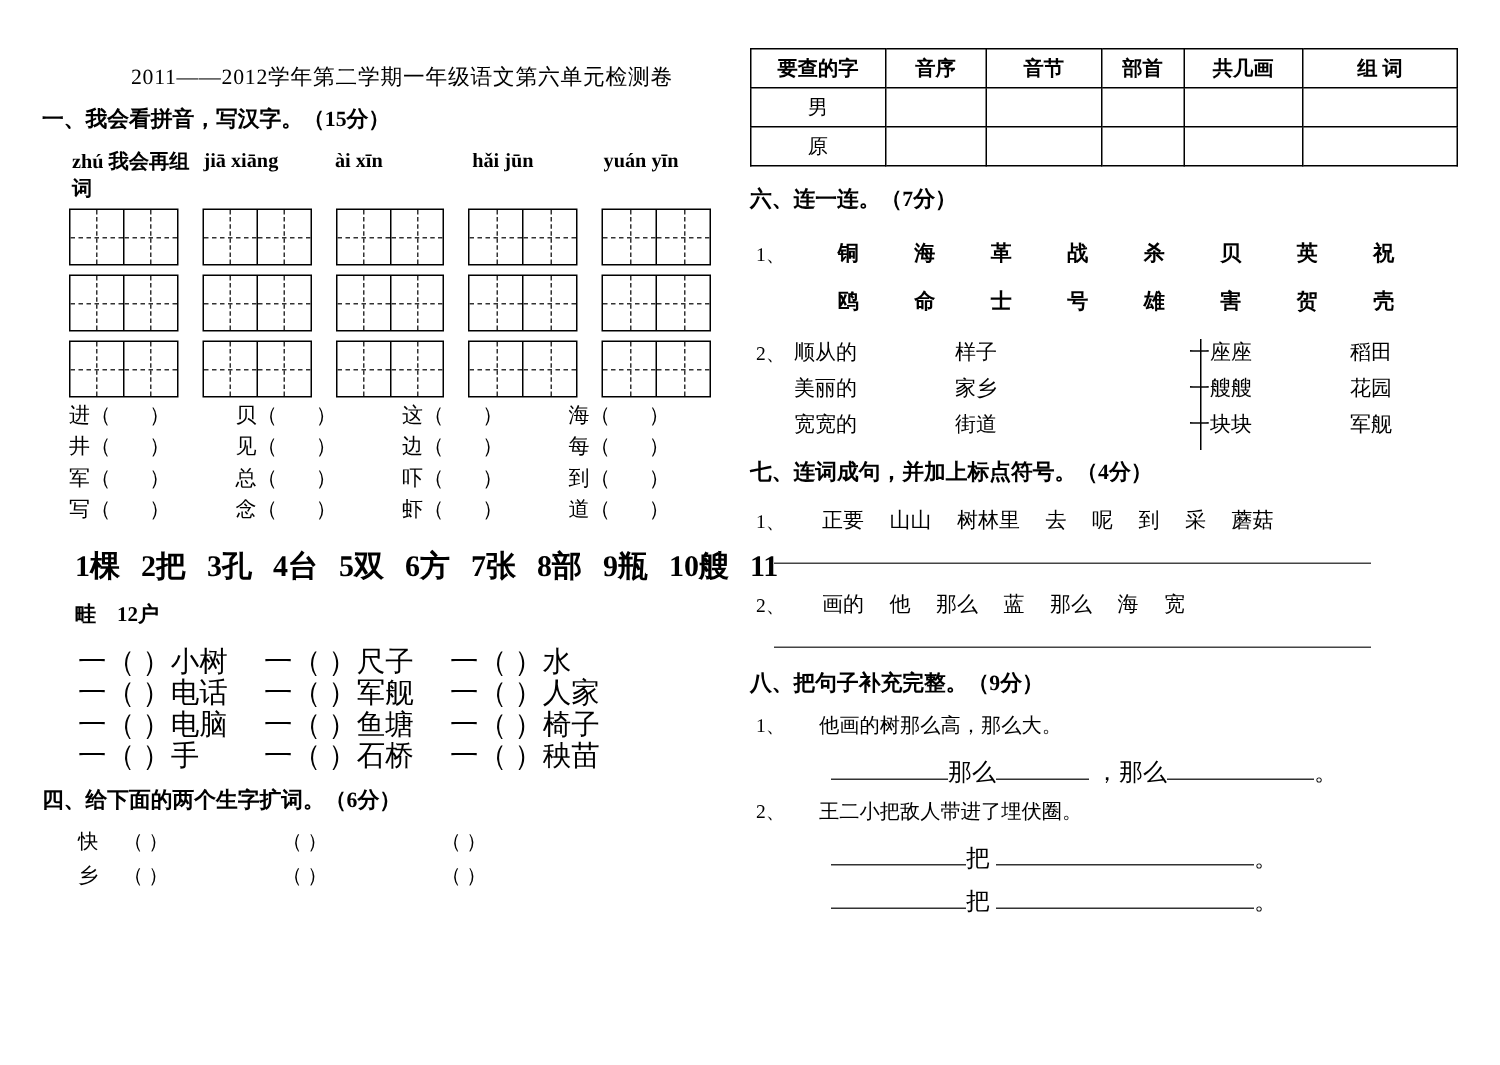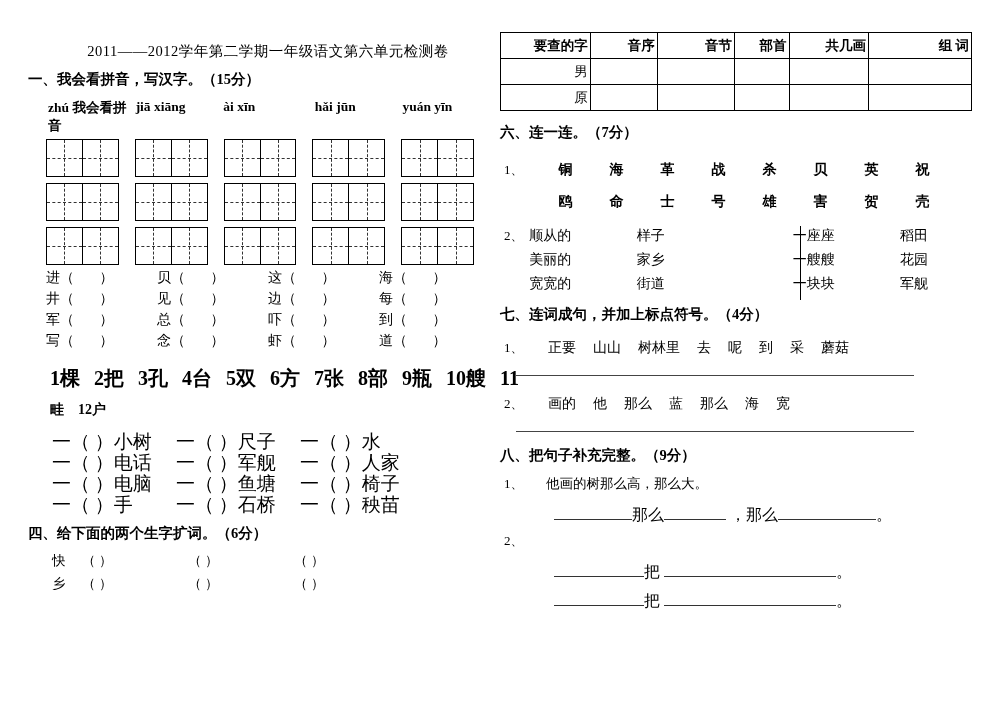--- a/index.html
+++ b/index.html
@@ -146,21 +146,21 @@
   table.dict {
     border-collapse: collapse;
     width: 472px;
     margin: 2px 0 0 0;
   }
   table.dict td, table.dict th {
     border: 1.2px solid #000;
     height: 25px;
     font-size: 13.5px;
     font-weight: normal;
-    text-align: right;
+    text-align: center;
     padding: 0 2px;
   }
   table.dict thead td { font-weight: bold; }
   .c1 { width: 82px; }
   .c2 { width: 60px; }
   .c3 { width: 70px; }
   .c4 { width: 48px; }
   .c5 { width: 72px; }
   .c6 { width: 95px; }
 
@@ -246,21 +246,21 @@
 
 <div class="page">
 
   <div class="col-left">
 
     <div class="doc-title">2011——2012学年第二学期一年级语文第六单元检测卷</div>
 
     <div class="sec-head">一、我会看拼音，写汉字。（15分）</div>
 
     <div class="pinyin-row">
-      <span class="pinyin-item">zhú 我会看拼音</span>
+      <span class="pinyin-item">zhú 我会再组词</span>
       <span class="pinyin-item">jiā xiāng</span>
       <span class="pinyin-item">ài xīn</span>
       <span class="pinyin-item">hǎi jūn</span>
       <span class="pinyin-item">yuán yīn</span>
     </div>
 
     <div class="grid-row">
       <div class="tzg">
           <div class="half"></div>
           <div class="half"></div>
@@ -523,20 +523,21 @@
         <span class="num">1、</span>
         <span>他画的树那么高，那么大。</span>
       </div>
       <div class="bc-fill">
         <span class="ul-s"></span><span>那么</span><span class="ul-m"></span>
         <span>，</span><span>那么</span><span class="ul-l"></span><span>。</span>
       </div>
 
       <div class="bc-item">
         <span class="num">2、</span>
+        <span>王二小把敌人带进了埋伏圈。</span>
       </div>
       <div class="bc-fill">
         <span class="ul-x"></span><span>把</span> <span class="ul-xl"></span><span>。</span>
       </div>
       <div class="bc-fill">
         <span class="ul-x"></span><span>把</span> <span class="ul-xl"></span><span>。</span>
       </div>
     </div>
 
   </div>

